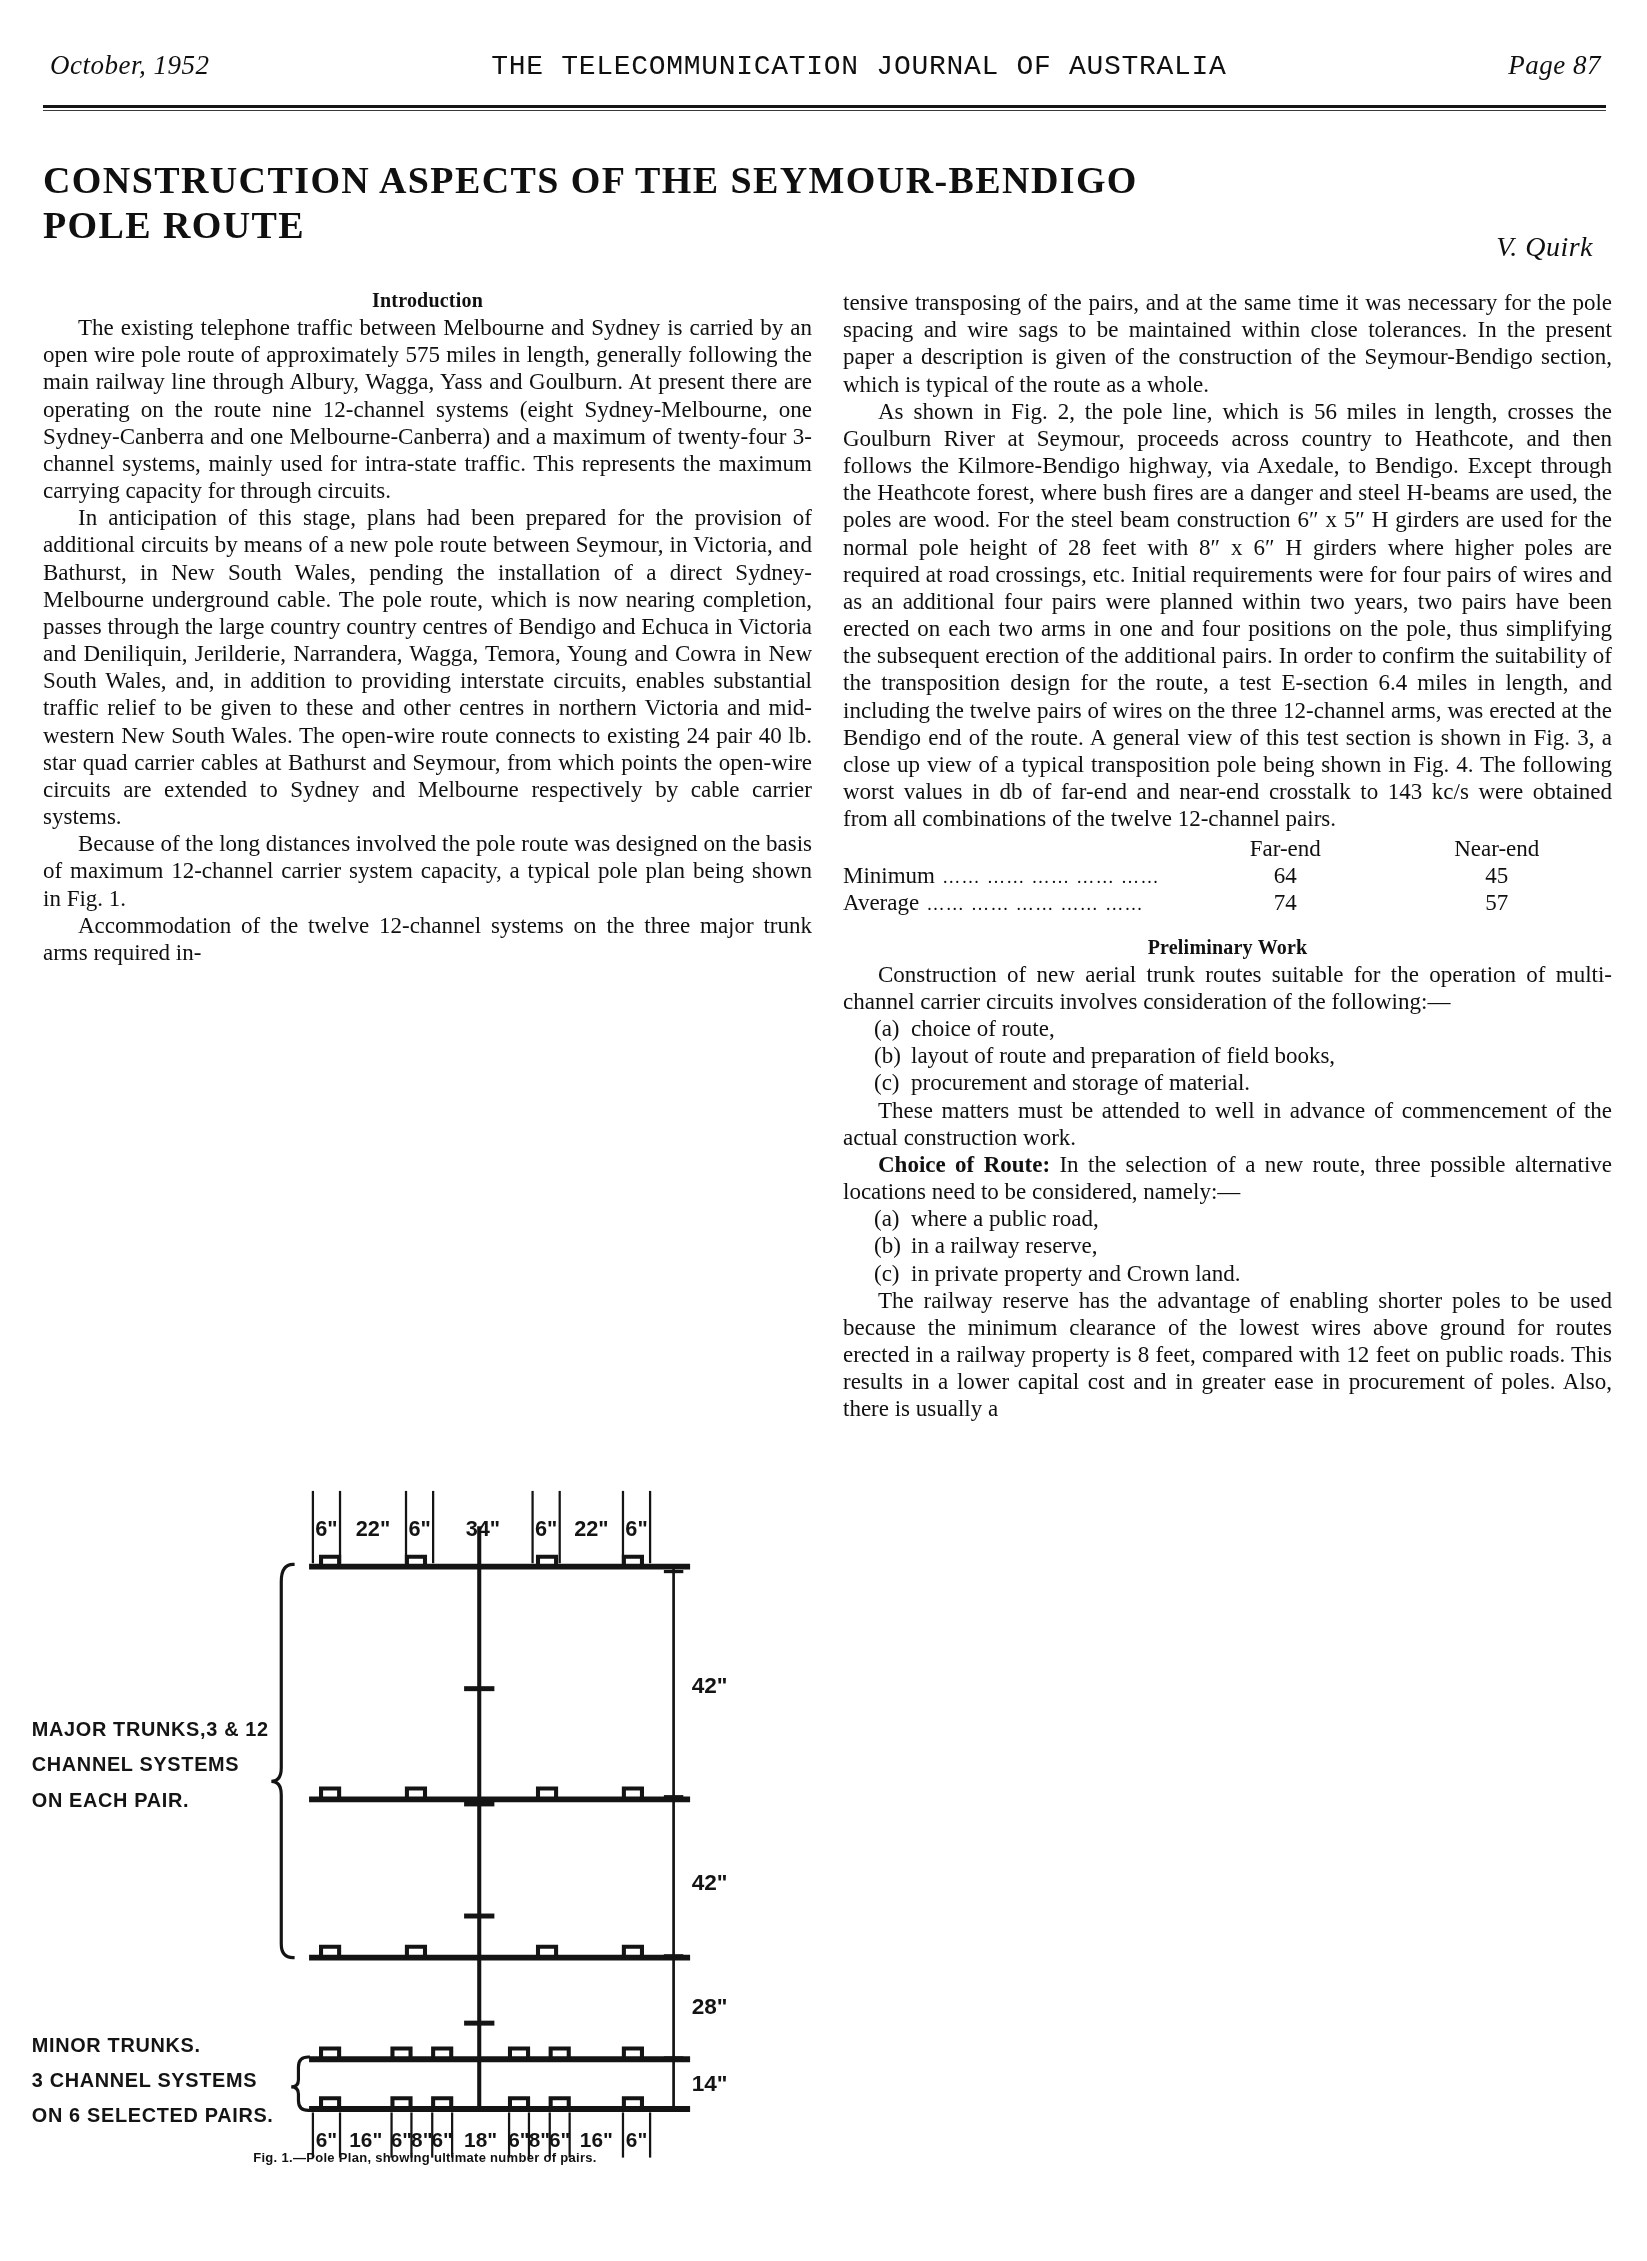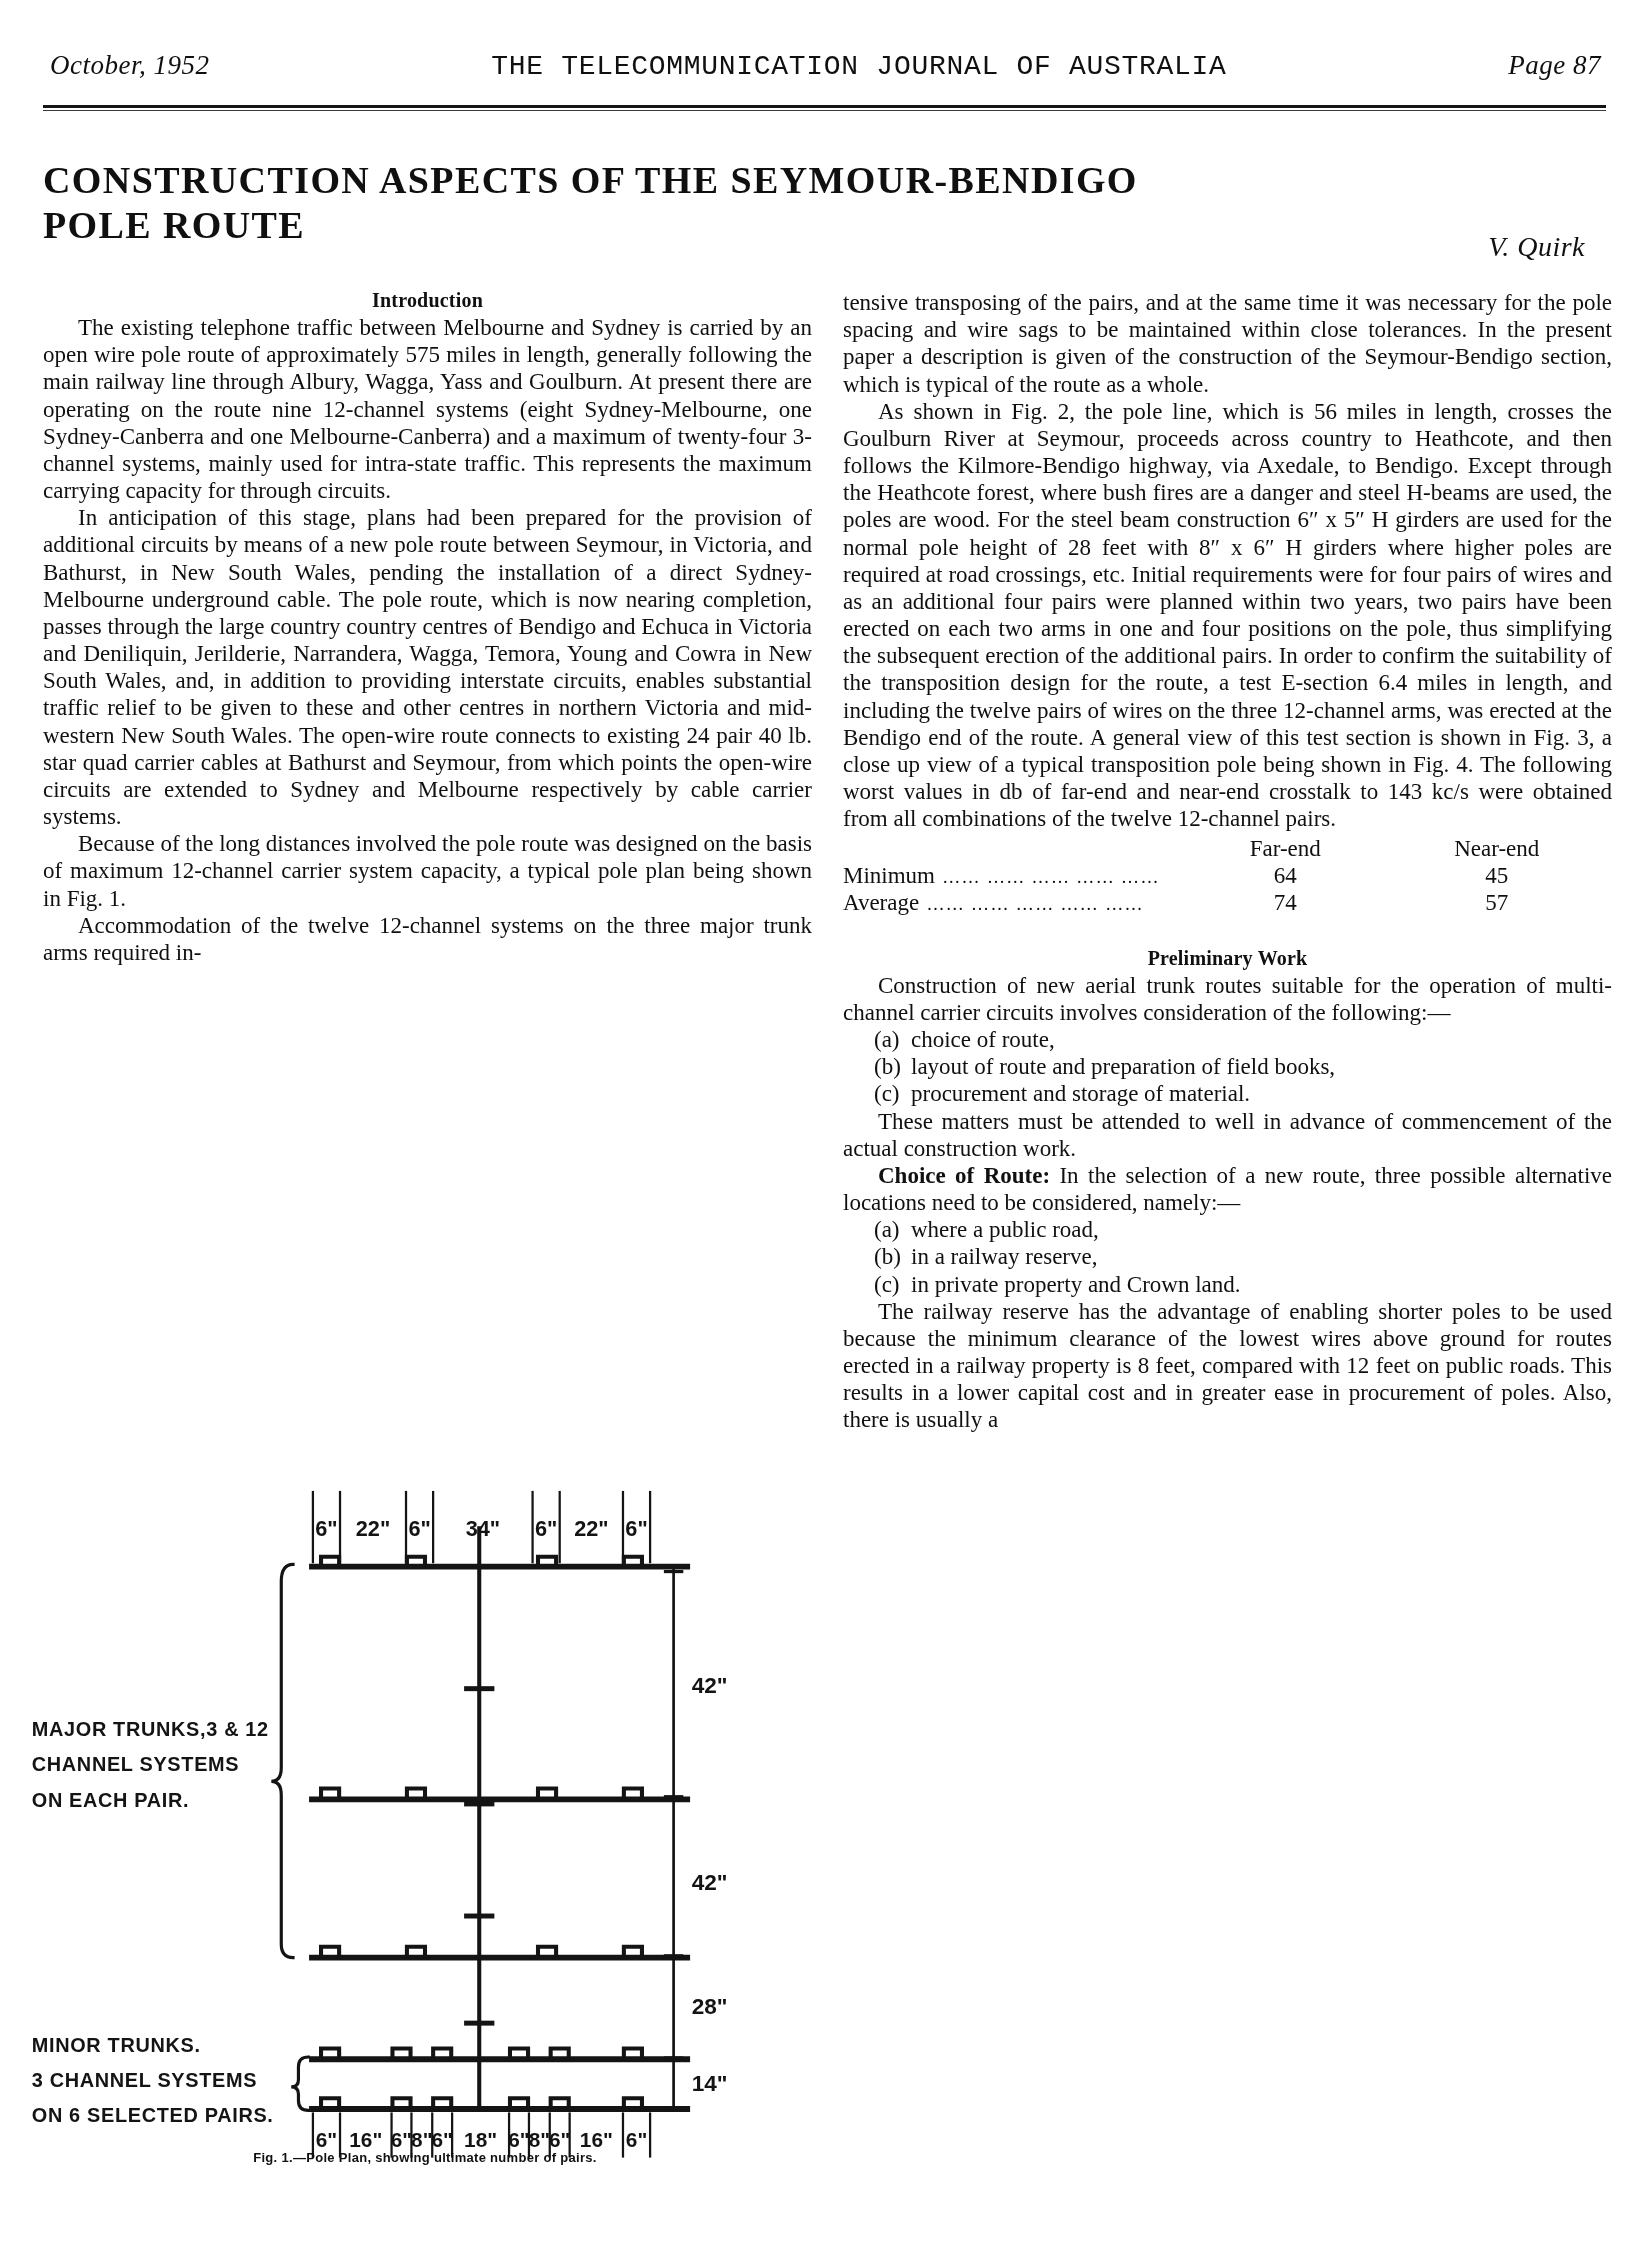--- a/index.html
+++ b/index.html
@@ -50,21 +50,21 @@
     font-family:"Liberation Serif", serif;
     font-weight:bold;
     font-size:38px;
     letter-spacing:1.4px;
     line-height:1.18;
   }
   .title .l1 { display:block; }
   .title .l2 { display:block; }
   .byline {
     position:absolute;
-    right:62px; top:231px;
+    right:54px; top:231px;
     font-style:italic; font-size:28px; letter-spacing:0.5px;
   }
 
   
   .col {
     position:absolute;
     top:289px;
     width:769px;
     font-size:23px;
     line-height:1.182;
@@ -78,21 +78,21 @@
   .col p { margin:0; text-indent:35px; }
   .col p.noind { text-indent:0; }
 
   h2.sec {
     margin:0 0 1.4px 0;
     font-size:20px;
     font-weight:bold;
     text-align:center;
     letter-spacing:0.2px;
   }
-  h2.sec.spaced { margin-top:30px; }
+  h2.sec.spaced { margin-top:19px; }
 
   .runin { font-weight:bold; }
 
   ol.alpha { margin:0; padding:0; list-style:none; }
   ol.alpha li {
     text-indent:0;
     padding-left:68px;
     position:relative;
     text-align:justify;
   }

